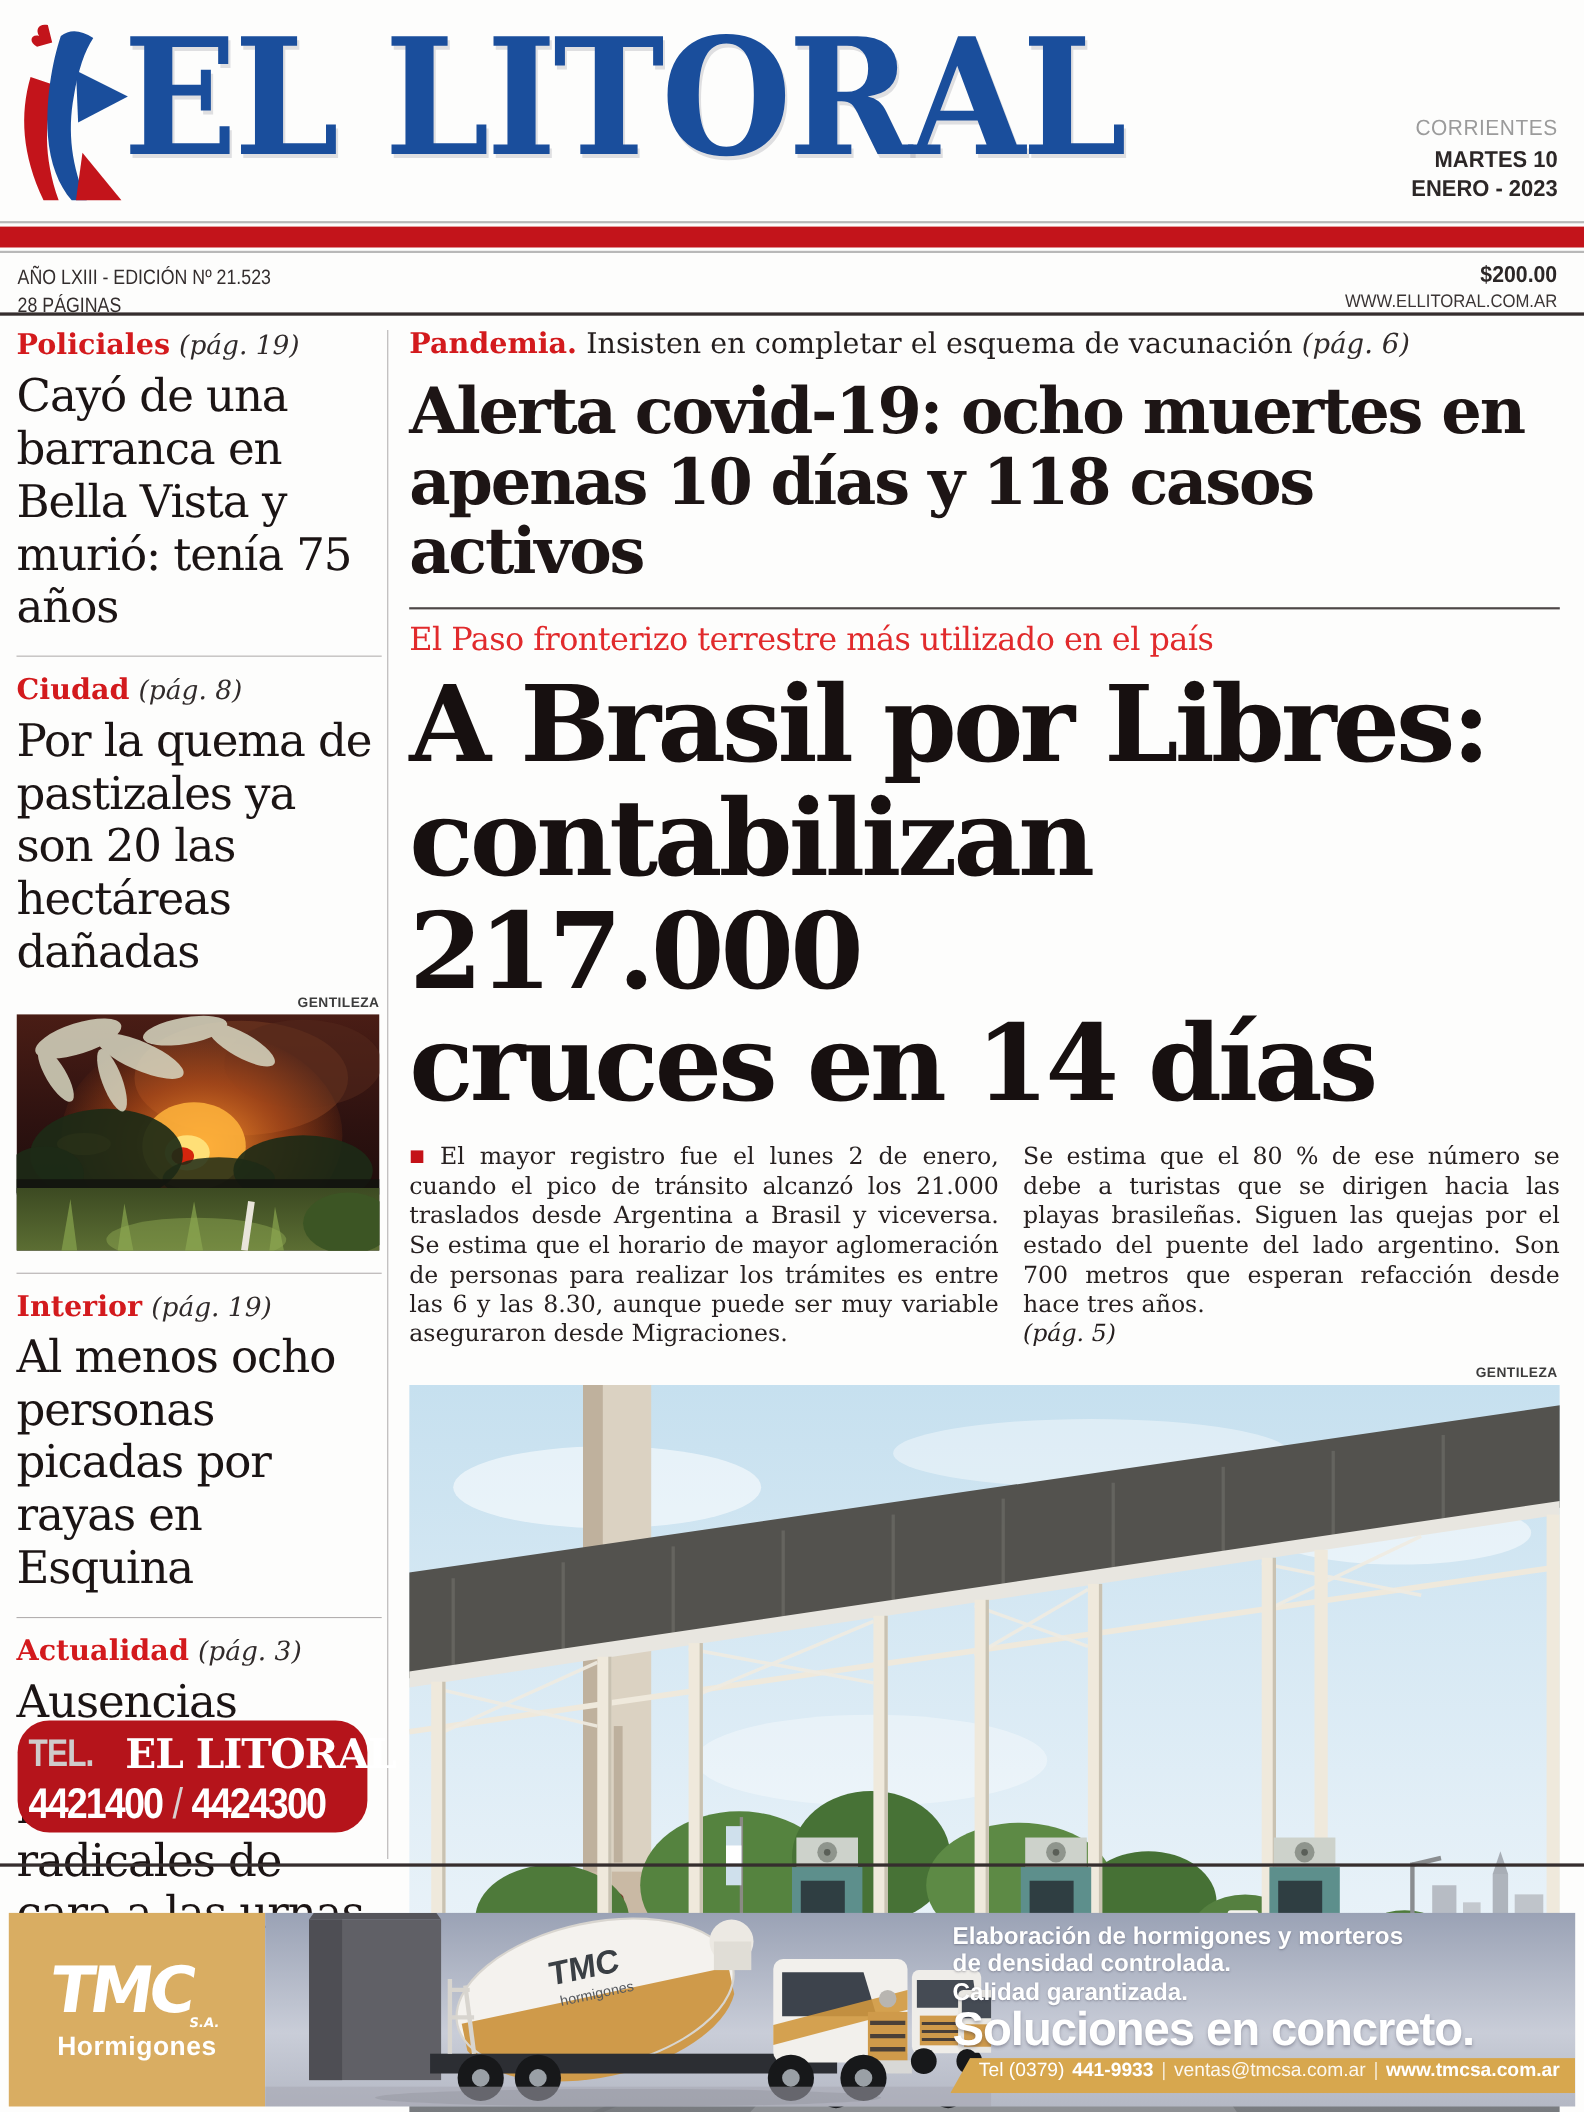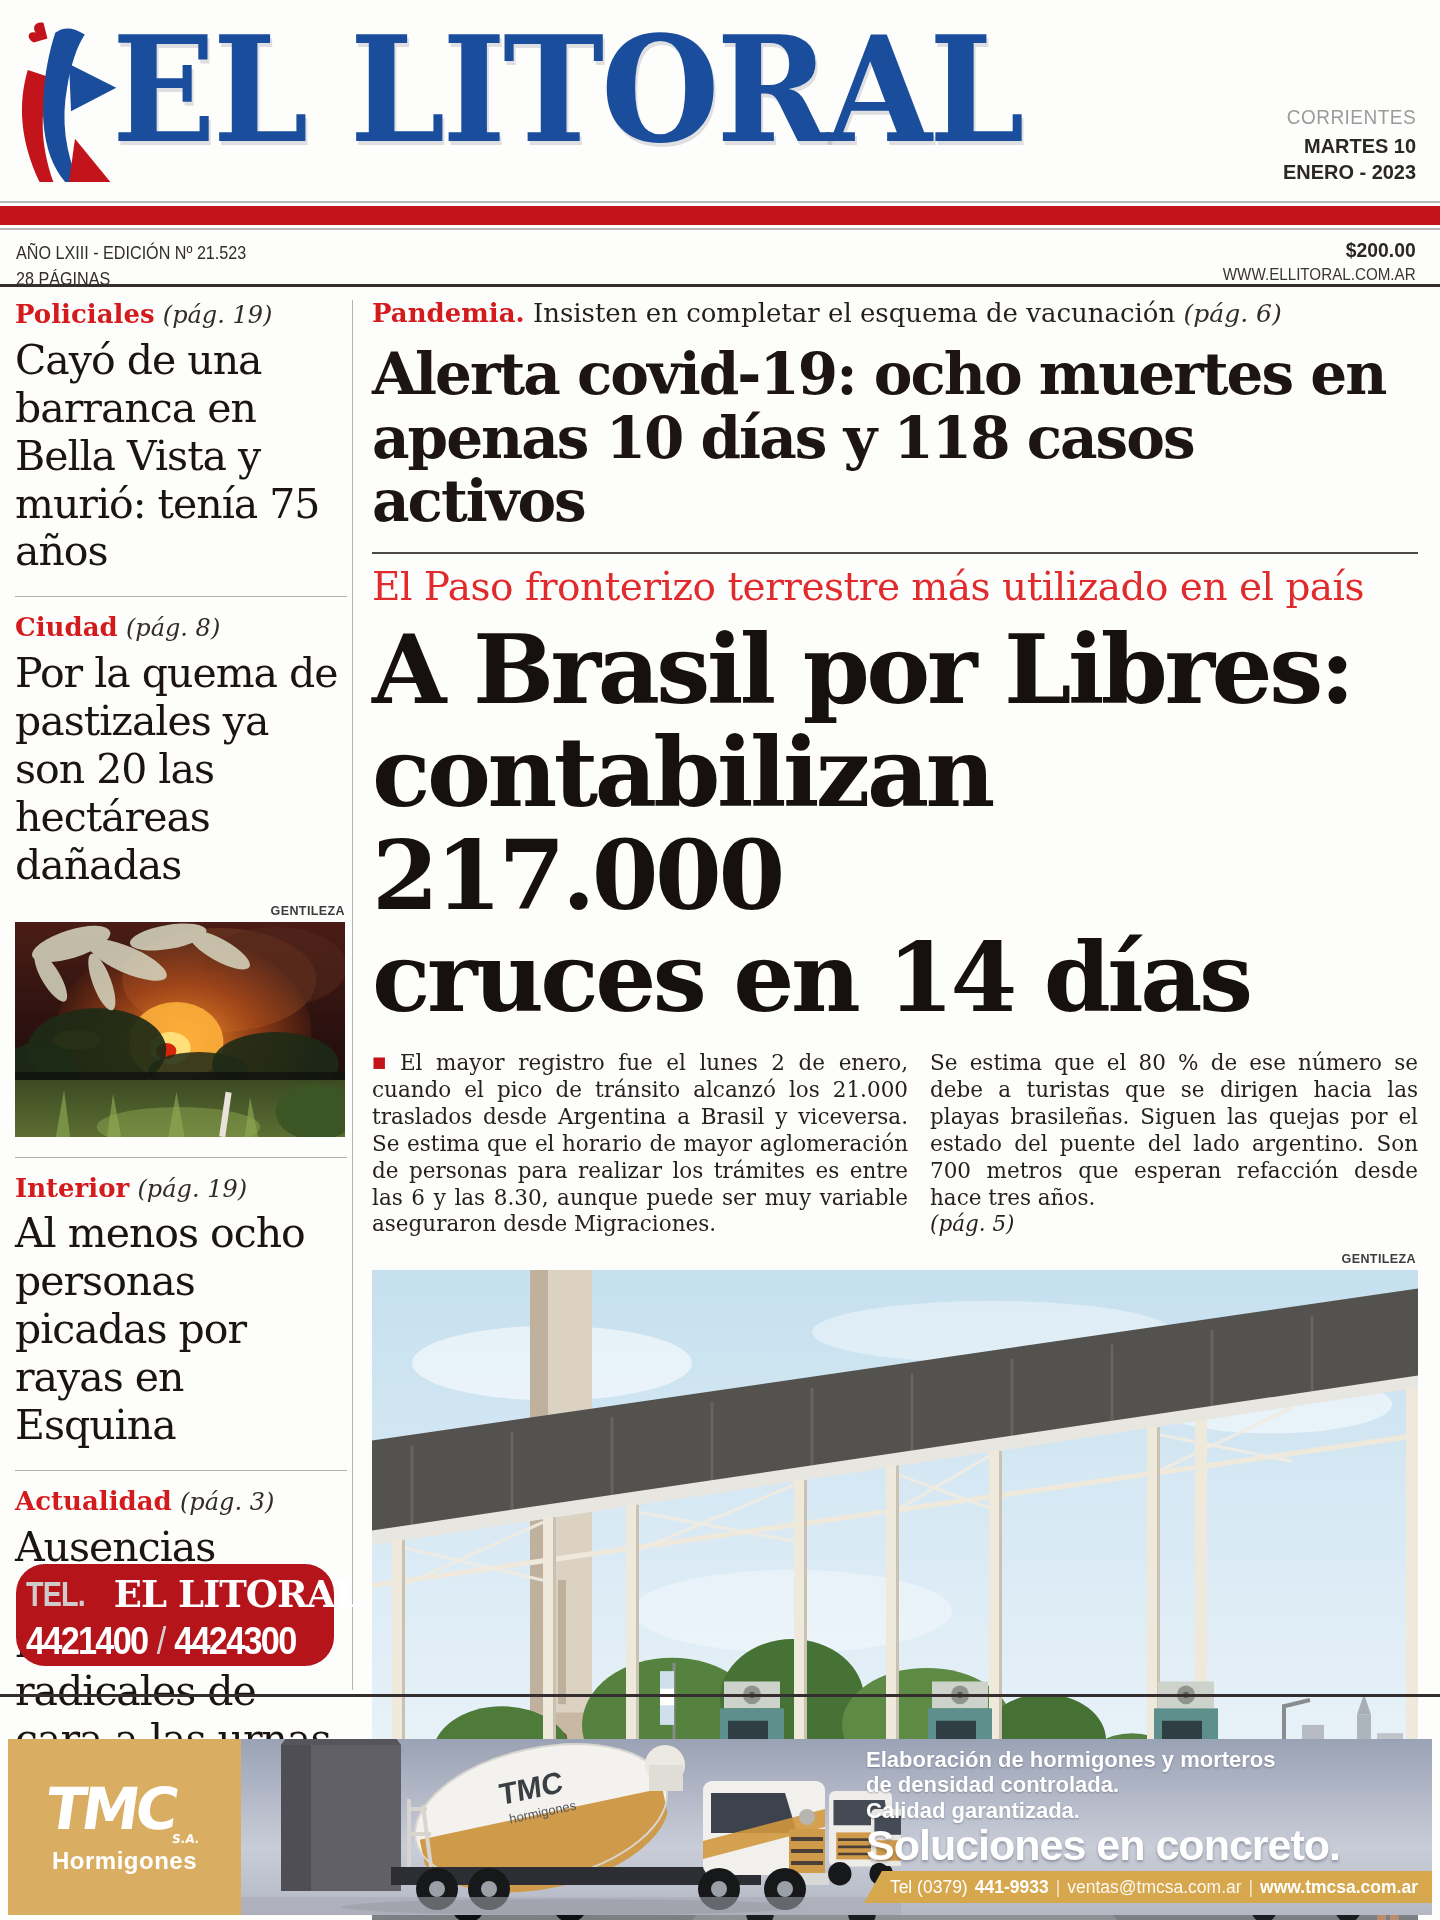--- a/index.html
+++ b/index.html
@@ -44,21 +44,21 @@
              transform:scaleX(.82);transform-origin:left center;letter-spacing:-1px;}
   .tel-brand{font-size:37px;font-weight:bold;color:#ffffff;letter-spacing:-1px;white-space:nowrap;}
   .telrow2{margin-top:3px;font-family:"Liberation Sans",sans-serif;font-weight:bold;font-size:39px;
            color:#ffffff;transform:scaleX(.88);transform-origin:left center;letter-spacing:-2px;white-space:nowrap;}
   .tel-slash{color:#d8cfcf;font-weight:normal;padding:0 2px;}
   
   .maincol{position:absolute;left:372px;top:299px;width:1046px;}
   .pandline{font-size:26px;color:#241e1e;line-height:1.15;}
   .covid{font-size:58px;font-weight:bold;line-height:1.1;letter-spacing:-2px;color:#1d1515;margin:14px 0 0 0;}
   .grayrule{border:none;border-top:2px solid #4e4747;margin:18px 0 0 0;}
-  .kicker{margin-top:10px;font-size:39px;color:#e12a2c;letter-spacing:-.5px;}
+  .kicker{margin-top:10px;font-size:29px;color:#e12a2c;letter-spacing:-.5px;}
   .giant{font-size:96px;font-weight:bold;line-height:1.07;letter-spacing:-3.5px;color:#171010;margin:10px 0 0 0;}
   .deck{margin-top:20px;display:flex;gap:22px;}
   .dcol{font-size:21.5px;line-height:1.25;text-align:justify;color:#272020;}
   .dcol.l{width:536px;} .dcol.r{width:488px;}
   .bullet{color:#c41218;font-size:15px;margin-right:7px;position:relative;top:-3px;font-family:"DejaVu Sans",sans-serif;}
   .dpag{font-style:italic;}
   .borderfig{width:1046px;height:672px;display:block;margin-top:4px;}
   
   .ad{position:absolute;left:8px;top:1739px;width:1424px;height:176px;display:flex;}
   .tmcblock{width:233px;background:#d9ad62;display:flex;flex-direction:column;align-items:center;justify-content:center;flex:0 0 auto;}
@@ -66,21 +66,21 @@
            transform:skewX(-8deg);letter-spacing:-4px;line-height:1;}
   .tmcsuffix{font-size:12px;letter-spacing:0;vertical-align:-14px;margin-left:2px;}
   .tmcsub{font-family:"Liberation Sans",sans-serif;font-weight:bold;font-size:24px;color:#fff;letter-spacing:.5px;margin-top:2px;}
   .adphoto{position:relative;flex:1;background:linear-gradient(#9aa2b5,#c9cdd8 62%,#b4b8c4);overflow:hidden;}
   .trucks{position:absolute;left:0;bottom:0;width:660px;height:176px;}
   .adtext{position:absolute;left:625px;top:8px;color:#fff;font-family:"Liberation Sans",sans-serif;
           font-weight:bold;font-size:22px;line-height:1.15;text-shadow:0 1px 2px rgba(40,40,60,.35);}
   .slogan{position:absolute;left:625px;top:82px;color:#fff;font-family:"Liberation Sans",sans-serif;
           font-weight:bold;font-size:43px;letter-spacing:-1px;text-shadow:0 2px 3px rgba(40,40,60,.35);white-space:nowrap;}
   .contact{position:absolute;right:0;bottom:12px;height:32px;background:#d7a74e;
-           clip-path:polygon(18px 0,100% 0,100% 100%,0 100%);display:flex;align-items:center;
+           clip-path:polygon(18px 0,100% 0,100% 100%,0 100%);display:flex;
            padding:0 14px 0 26px;font-family:"Liberation Sans",sans-serif;font-size:17.5px;color:#fff;
            white-space:nowrap;gap:7px;}
   .c-bold{font-weight:bold;} .c-sep{color:rgba(255,255,255,.75);} .c-light{color:rgba(255,255,255,.92);}
 </style>
 </head>
 <body>
 
 <div id="page">
 
   <svg class="bird" viewBox="0 0 120 175">

